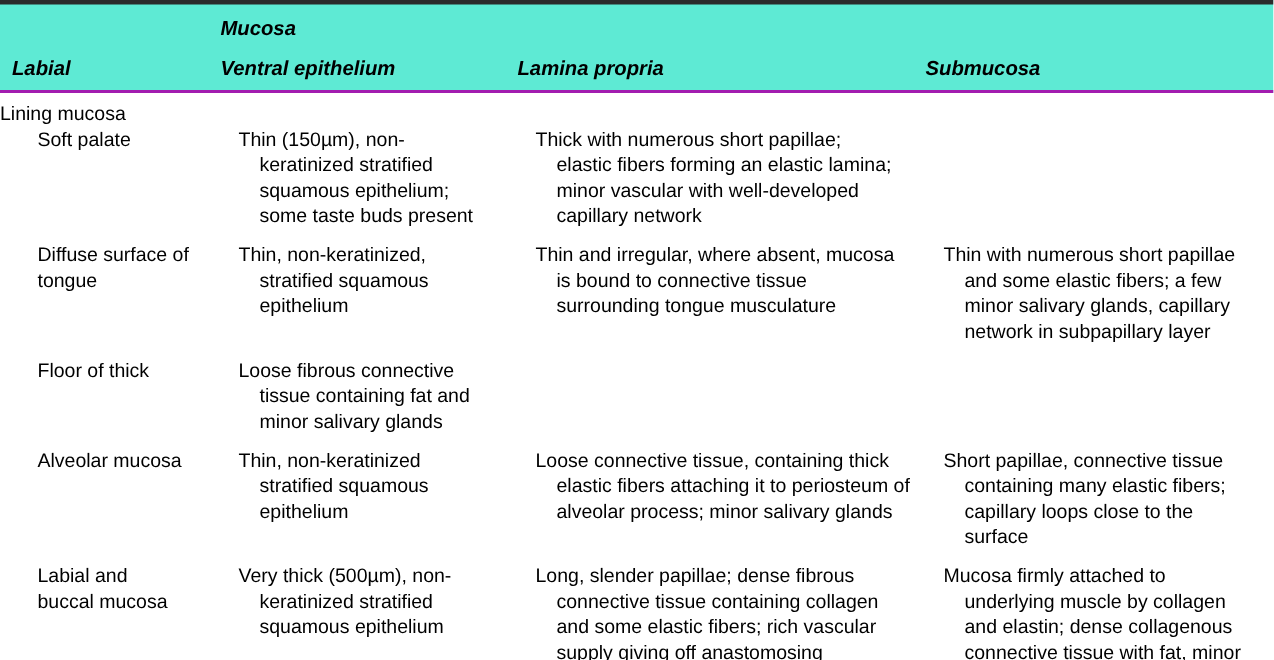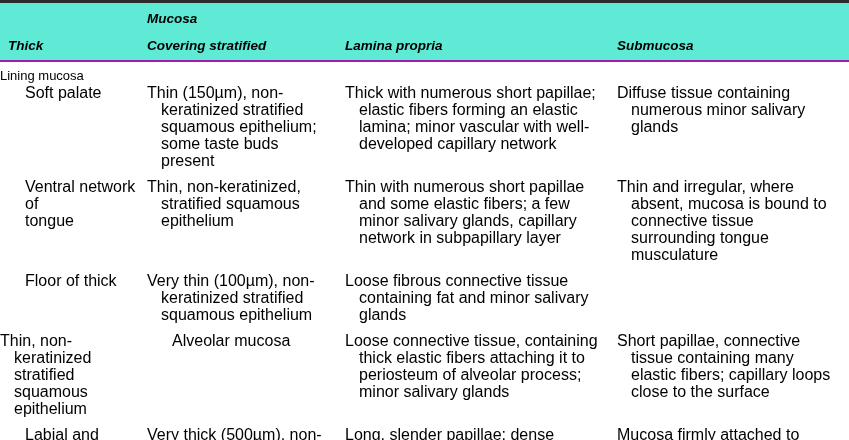--- a/index.html
+++ b/index.html
@@ -39,83 +39,82 @@
     font-size: 13px;
     line-height: 17px;
     padding-left: 0;
   }
   .row {
     display: grid;
     grid-template-columns: 147px 198px 272px 232px;
     margin-bottom: 9px;
   }
   .cell {
-    font-size: 16px;
+    font-size: 13px;
     line-height: 17px;
   }
   .cell.region {
     padding-left: 25px;
     padding-right: 6px;
     white-space: pre-line;
   }
   .cell.hang {
     padding-left: 14px;
     text-indent: -14px;
     padding-right: 14px;
+    margin-left: 12px;
   }
   .cell.lp { padding-right: 18px; }
   .cell.sm { padding-right: 10px; }
 </style>
 </head>
 <body>
 
 <div class="table-wrap">
 
   <div class="header-band">
     <div class="hgrid">
       <div class="hcell c1"></div>
       <div class="hcell c2">Mucosa</div>
       <div class="hcell c3"></div>
       <div class="hcell c4"></div>
     </div>
     <div class="hgrid">
-      <div class="hcell c1">Thick</div>
-      <div class="hcell c2">Covering stratified</div>
+      <div class="hcell c1">Labial</div>
+      <div class="hcell c2">Ventral epithelium</div>
       <div class="hcell c3">Lamina propria</div>
       <div class="hcell c4">Submucosa</div>
     </div>
   </div>
 
   <div class="tbody">
     <div class="section-label">Lining mucosa</div>
 
     <div class="row">
       <div class="cell region">Soft palate</div>
       <div class="cell hang">Thin (150µm), non-keratinized stratified squamous epithelium; some taste buds present</div>
       <div class="cell hang lp">Thick with numerous short papillae; elastic fibers forming an elastic lamina; minor vascular with well-developed capillary network</div>
-      <div class="cell hang sm">Diffuse tissue containing numerous minor salivary glands</div>
     </div>
 
     <div class="row">
-      <div class="cell region">Ventral network of
+      <div class="cell region">Diffuse surface of
 tongue</div>
       <div class="cell hang">Thin, non-keratinized, stratified squamous epithelium</div>
+      <div class="cell hang sm">Thin and irregular, where absent, mucosa is bound to connective tissue surrounding tongue musculature</div>
       <div class="cell hang lp">Thin with numerous short papillae and some elastic fibers; a few minor salivary glands, capillary network in subpapillary layer</div>
-      <div class="cell hang sm">Thin and irregular, where absent, mucosa is bound to connective tissue surrounding tongue musculature</div>
     </div>
 
     <div class="row">
       <div class="cell region">Floor of thick</div>
-      <div class="cell hang">Very thin (100µm), non-keratinized stratified squamous epithelium</div>
       <div class="cell hang sm">Loose fibrous connective tissue containing fat and minor salivary glands</div>
     </div>
 
     <div class="row">
+      <div class="cell region">Alveolar mucosa</div>
       <div class="cell hang">Thin, non-keratinized stratified squamous epithelium</div>
-      <div class="cell region">Alveolar mucosa</div>
       <div class="cell hang sm">Loose connective tissue, containing thick elastic fibers attaching it to periosteum of alveolar process; minor salivary glands</div>
       <div class="cell hang lp">Short papillae, connective tissue containing many elastic fibers; capillary loops close to the surface</div>
     </div>
 
     <div class="row">
       <div class="cell region">Labial and
 buccal mucosa</div>
       <div class="cell hang">Very thick (500µm), non-keratinized stratified squamous epithelium</div>
       <div class="cell hang lp">Long, slender papillae; dense fibrous connective tissue containing collagen and some elastic fibers; rich vascular supply giving off anastomosing capillary loops into papillae</div>
       <div class="cell hang sm">Mucosa firmly attached to underlying muscle by collagen and elastin; dense collagenous connective tissue with fat, minor salivary glands, some sebaceous glands</div>

